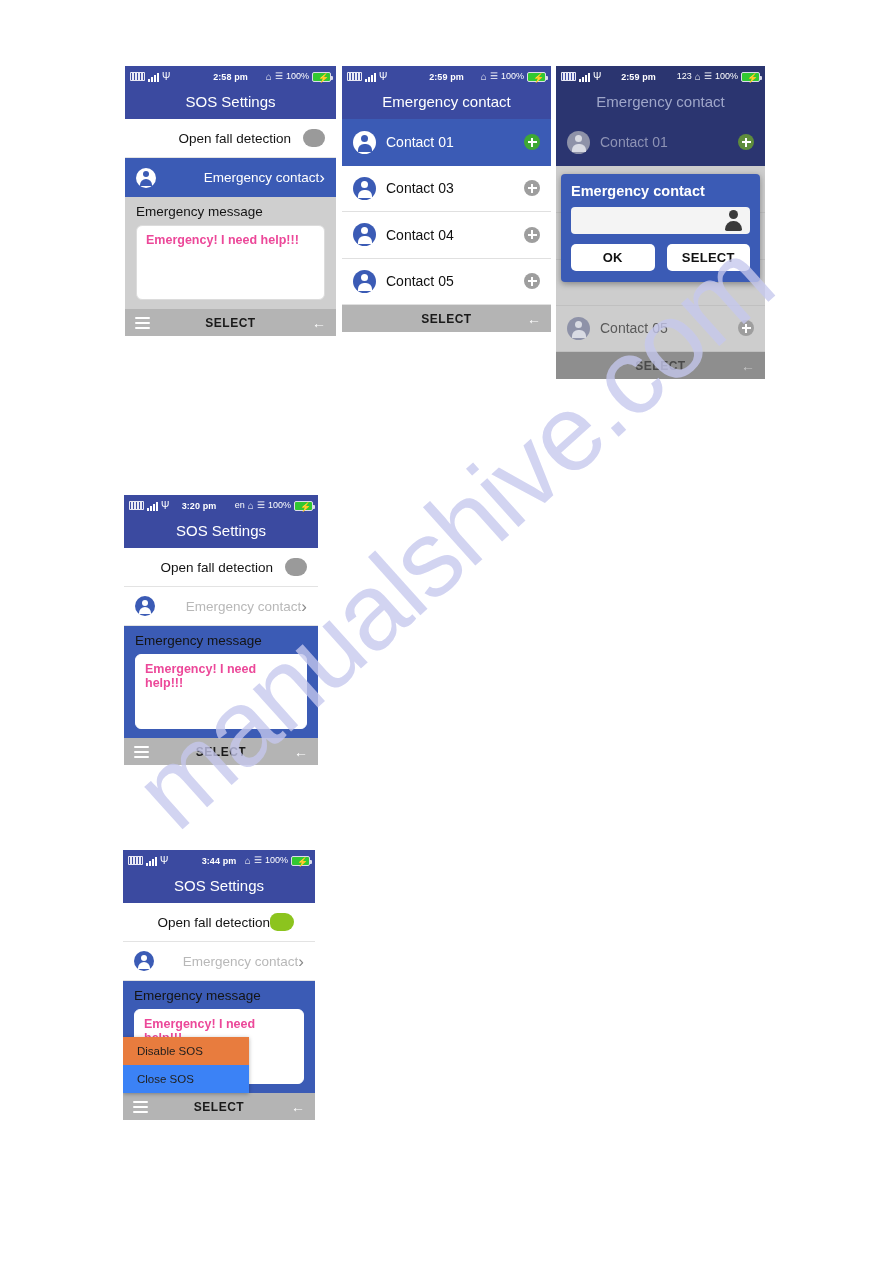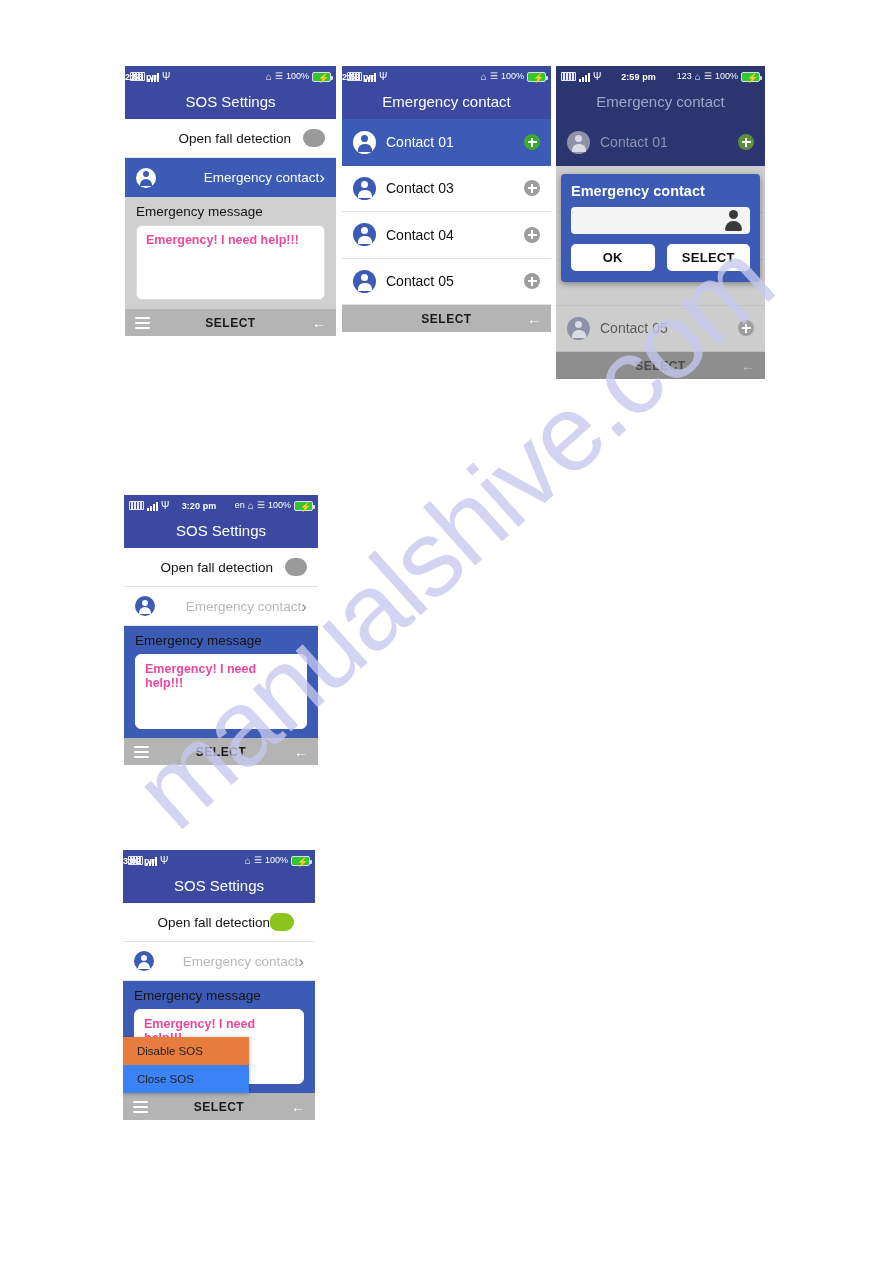--- a/index.html
+++ b/index.html
@@ -50,21 +50,21 @@
     display:flex;
     align-items:center;
     padding:0 5px;
     box-sizing:border-box;
     position:relative;
   }
   .statusbar.dim{background:#2b3570;}
   .sb-left{display:flex;align-items:center;gap:3px;}
   .sb-right{display:flex;align-items:center;gap:3px;margin-left:auto;}
   .sb-center{
-    position:absolute;left:0;right:0;
+    position:absolute;left:0;right:0;text-align:center;
     font-size:9px;color:#ffffff;font-weight:bold;
     letter-spacing:.1px;pointer-events:none;
   }
   .sb-center.shift{text-align:center;padding-right:44px;}
   .sim-icon{
     width:15px;height:9px;background:#e8e8f4;
     border-radius:1px;
     display:inline-block;
     position:relative;
   }
@@ -486,21 +486,21 @@
     <div class="sb-left">
       <span class="sim-icon"></span>
       <span class="signal-icon">
           <i></i>
           <i></i>
           <i></i>
           <i></i>
         </span>
       <span class="usb-icon">Ψ</span>
     </div>
-    <div class="sb-center">3:02 pm</div>
+    <div class="sb-center">3:44 pm</div>
     <div class="sb-right">
       <span class="bt-icon">⌂</span>
       <span class="vib-icon">☰</span>
       <span class="sb-text">100%</span>
       <span class="battery">
           <span>⚡</span>
         </span>
     </div>
   </div>
 

